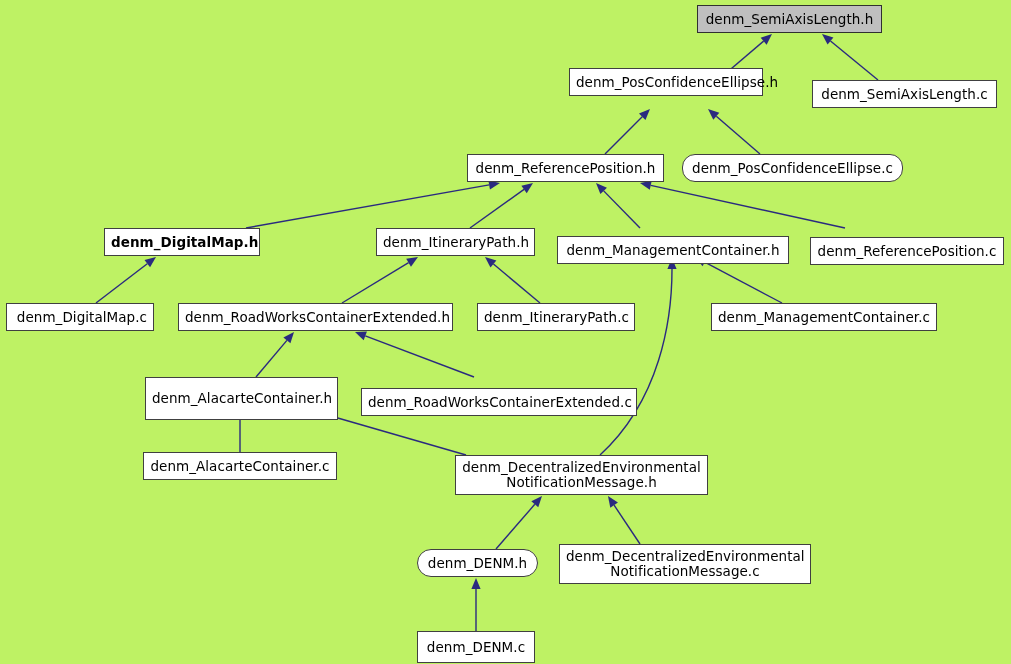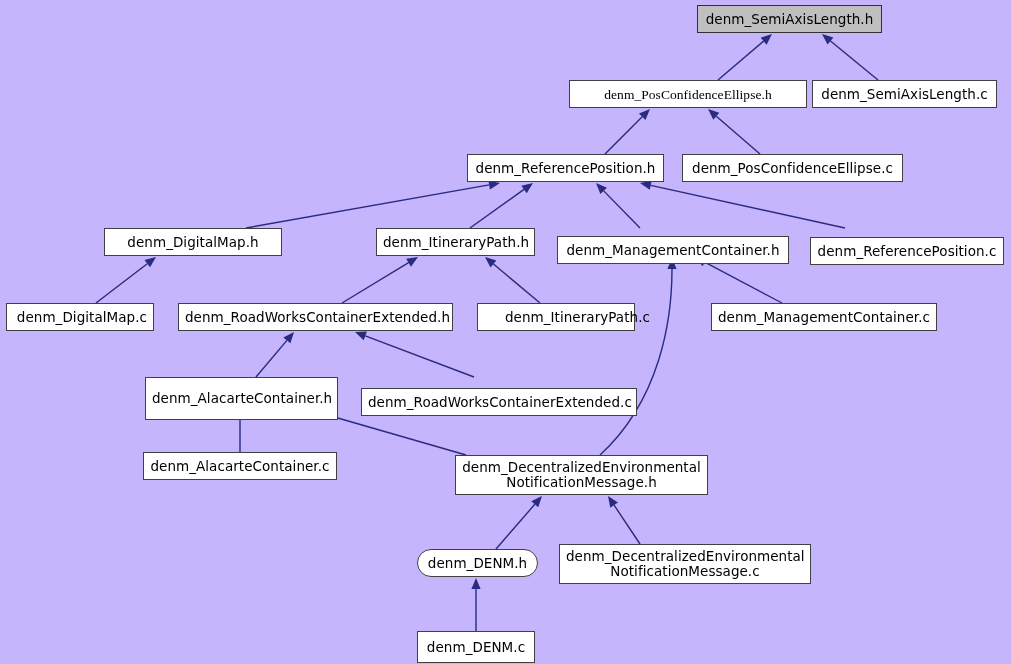--- a/index.html
+++ b/index.html
@@ -5,21 +5,21 @@
 <style>
   html, body {
     margin: 0;
     padding: 0;
     background: #ffffff;
   }
   #graph {
     position: relative;
     width: 1011px;
     height: 664px;
-    background: #c4b5fd;
+    background: #bef264;
     font-family: "DejaVu Sans", "Liberation Sans", sans-serif;
     overflow: hidden;
   }
   #edge-layer {
     position: absolute;
     left: 0;
     top: 0;
     width: 1011px;
     height: 664px;
     pointer-events: none;
@@ -92,31 +92,31 @@
       <path d="M600,455 C660,400 672,320 672,269" fill="none" stroke="#2a2a7f" stroke-width="1.4"></path>
       <polygon points="672,258 676.6,269 667.4,269" fill="#2a2a7f"></polygon>
       <path d="M496,549 L534.7897985412235,504.30740602859026" fill="none" stroke="#2a2a7f" stroke-width="1.4"></path>
       <polygon points="542,496 538.263804698634,507.3225811840786 531.315792383813,501.2922308731019" fill="#2a2a7f"></polygon>
       <path d="M640,544 L614.1017021584776,505.1525532377163" fill="none" stroke="#2a2a7f" stroke-width="1.4"></path>
       <polygon points="608,496 617.9291335124317,502.60093233508024 610.2742708045234,507.70417414035234" fill="#2a2a7f"></polygon>
       <path d="M476,631 L476,589" fill="none" stroke="#2a2a7f" stroke-width="1.4"></path>
       <polygon points="476,578 480.6,589 471.4,589" fill="#2a2a7f"></polygon>
     </svg>
 <div class="node root" style="left: 697px; top: 5px; width: 185px; height: 28px;"><span class="node-label">denm_SemiAxisLength.h</span></div>
-    <div class="node" style="left: 569px; top: 80px; width: 238px; height: 28px; font-family: Liberation Serif, serif;"><span class="node-label">denm_PosConfidenceEllipse.h</span></div>
+    <div class="node" style="left: 569px; top: 68px; width: 194px; height: 28px;"><span class="node-label">denm_PosConfidenceEllipse.h</span></div>
     <div class="node" style="left: 812px; top: 80px; width: 185px; height: 28px;"><span class="node-label">denm_SemiAxisLength.c</span></div>
     <div class="node" style="left: 467px; top: 154px; width: 197px; height: 28px;"><span class="node-label">denm_ReferencePosition.h</span></div>
-    <div class="node" style="left: 682px; top: 154px; width: 221px; height: 28px;"><span class="node-label">denm_PosConfidenceEllipse.c</span></div>
-    <div class="node" style="left: 104px; top: 228px; width: 178px; height: 28px;"><span class="node-label">denm_DigitalMap.h</span></div>
+    <div class="node" style="left: 682px; top: 154px; width: 221px; height: 28px; border-radius: 13px;"><span class="node-label">denm_PosConfidenceEllipse.c</span></div>
+    <div class="node" style="left: 104px; top: 228px; width: 156px; height: 28px; font-weight: bold;"><span class="node-label">denm_DigitalMap.h</span></div>
     <div class="node" style="left: 376px; top: 228px; width: 159px; height: 28px;"><span class="node-label">denm_ItineraryPath.h</span></div>
     <div class="node" style="left: 557px; top: 236px; width: 232px; height: 28px;"><span class="node-label">denm_ManagementContainer.h</span></div>
     <div class="node" style="left: 810px; top: 237px; width: 194px; height: 28px;"><span class="node-label">denm_ReferencePosition.c</span></div>
     <div class="node" style="left: 6px; top: 303px; width: 148px; height: 28px; text-align: right;"><span class="node-label">denm_DigitalMap.c</span></div>
     <div class="node" style="left: 178px; top: 303px; width: 275px; height: 28px;"><span class="node-label">denm_RoadWorksContainerExtended.h</span></div>
-    <div class="node" style="left: 477px; top: 303px; width: 158px; height: 28px; padding-left: 21px;"><span class="node-label">denm_ItineraryPath.c</span></div>
+    <div class="node" style="left: 477px; top: 303px; width: 158px; height: 28px;"><span class="node-label">denm_ItineraryPath.c</span></div>
     <div class="node" style="left: 711px; top: 303px; width: 226px; height: 28px;"><span class="node-label">denm_ManagementContainer.c</span></div>
     <div class="node" style="left: 145px; top: 377px; width: 193px; height: 43px;"><span class="node-label">denm_AlacarteContainer.h</span></div>
     <div class="node" style="left: 361px; top: 377px; width: 276px; height: 28px; margin-top: 11px;"><span class="node-label">denm_RoadWorksContainerExtended.c</span></div>
     <div class="node" style="left: 143px; top: 452px; width: 194px; height: 28px;"><span class="node-label">denm_AlacarteContainer.c</span></div>
     <div class="node" style="left: 455px; top: 455px; width: 253px; height: 40px;"><span class="node-label">denm_DecentralizedEnvironmental
 NotificationMessage.h</span></div>
     <div class="node" style="left: 417px; top: 549px; width: 121px; height: 28px; border-radius: 14px;"><span class="node-label">denm_DENM.h</span></div>
     <div class="node" style="left: 559px; top: 544px; width: 252px; height: 40px;"><span class="node-label">denm_DecentralizedEnvironmental
 NotificationMessage.c</span></div>
     <div class="node" style="left: 417px; top: 631px; width: 118px; height: 32px;"><span class="node-label">denm_DENM.c</span></div>

